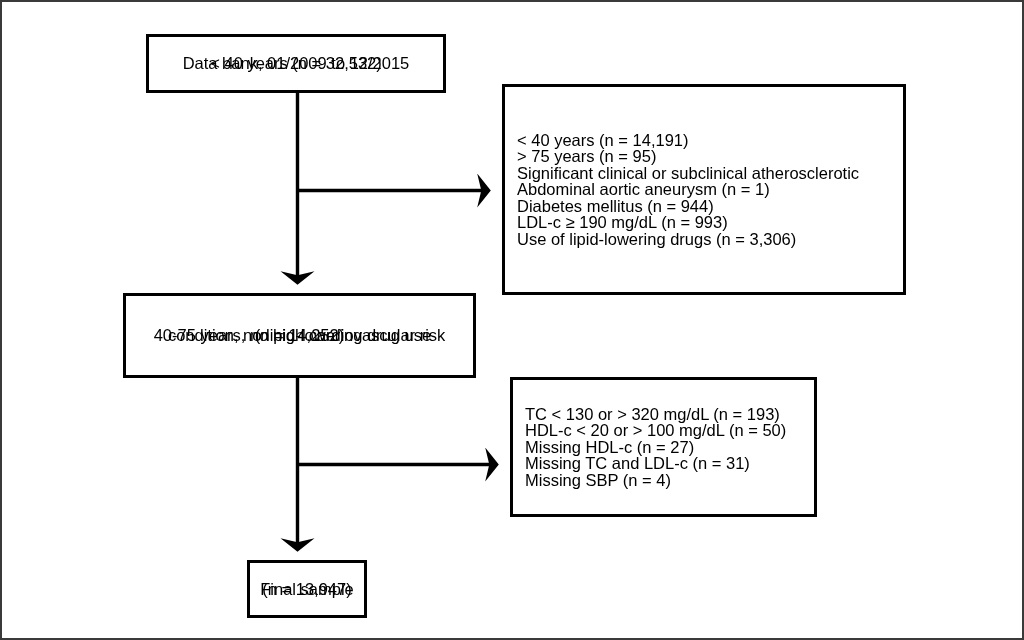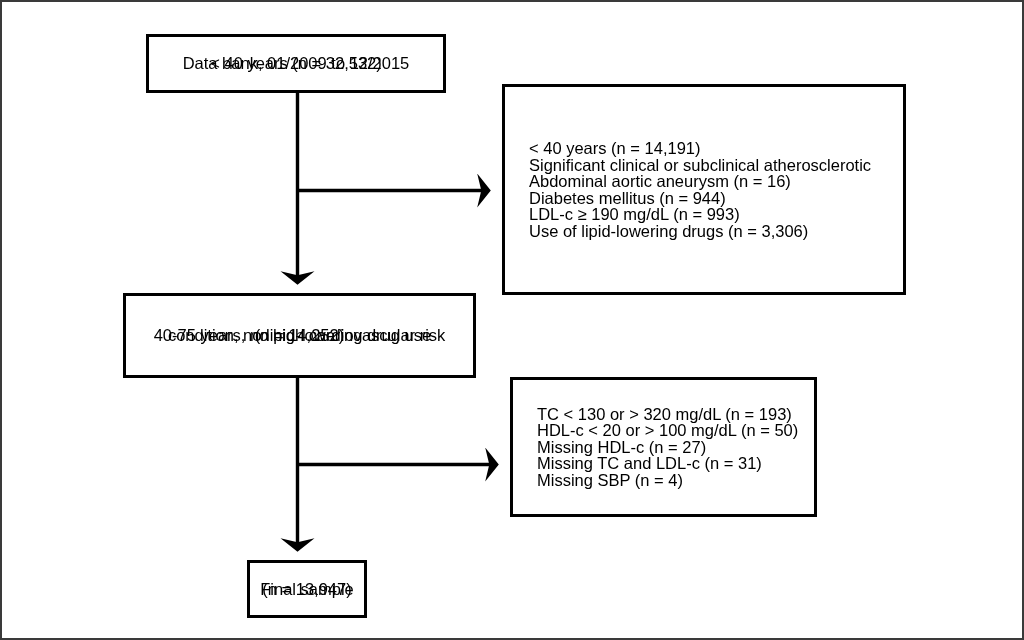--- a/index.html
+++ b/index.html
@@ -34,21 +34,21 @@
     flex-direction: column;
     align-items: center;
     justify-content: center;
     text-align: center;
   }
   .flow-box.listbox {
     display: flex;
     flex-direction: column;
     justify-content: center;
     text-align: left;
-    padding: 4px 0 4px 24px;
+    padding: 4px 0 4px 12px;
   }
   .line {
     position: absolute;
     line-height: 1;
     white-space: nowrap;
   }
   .listbox .line {
     position: static;
   }
   
@@ -100,22 +100,23 @@
     </g>
   </svg>
 
   <div id="box-source" class="flow-box centered">
     <div class="line">Data bank, 01/2009 to 12/2015</div>
     <div class="line">&lt; 40 years (n = 32,532)</div>
   </div>
 
   <div id="box-exclusion-1" class="flow-box listbox">
     <div class="line">&lt; 40 years (n = 14,191)</div>
+    <div class="line">&gt; 75 years (n = 95)</div>
     <div class="line">Significant clinical or subclinical atherosclerotic</div>
-    <div class="line">Abdominal aortic aneurysm (n = 16)</div>
+    <div class="line">Abdominal aortic aneurysm (n = 1)</div>
     <div class="line">Diabetes mellitus (n = 944)</div>
     <div class="line">LDL-c ≥ 190 mg/dL (n = 993)</div>
     <div class="line">Use of lipid-lowering drugs (n = 3,306)</div>
   </div>
 
   <div id="box-eligible" class="flow-box centered">
     <div class="line">40-75 years, no high cardiovascular risk</div>
     <div class="line">condition, no lipid-lowering drug use</div>
     <div class="line">(n = 14,252)</div>
   </div>

